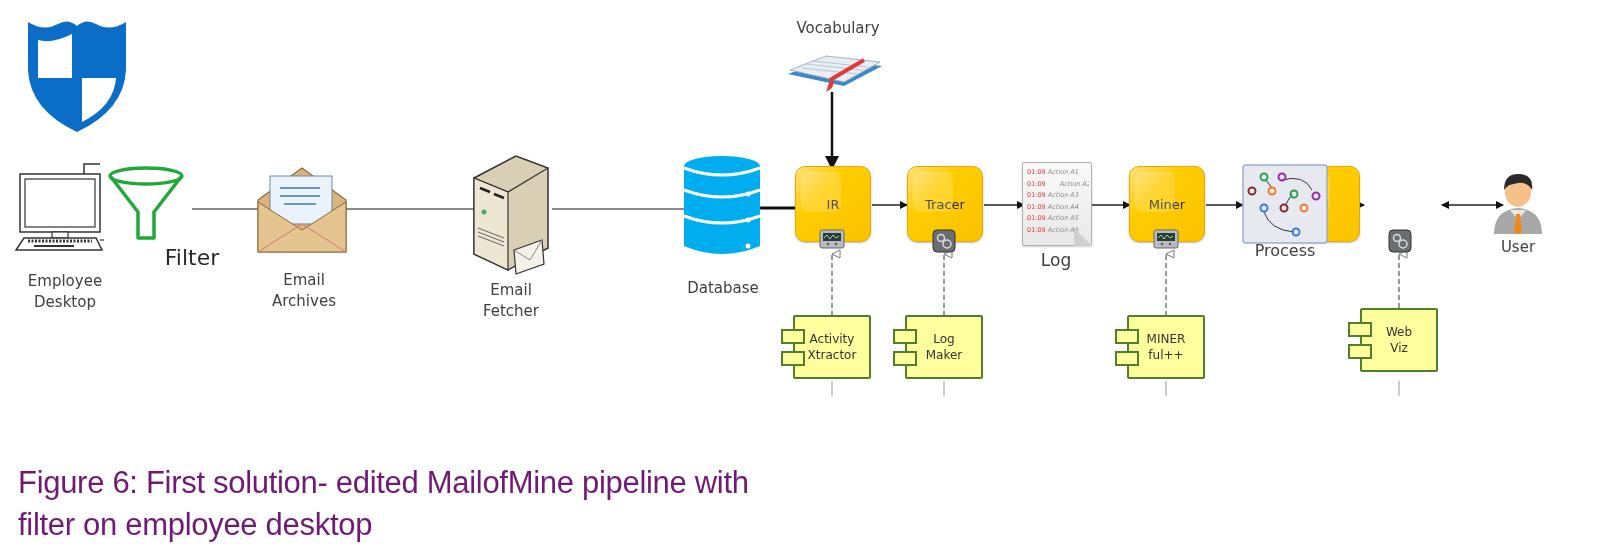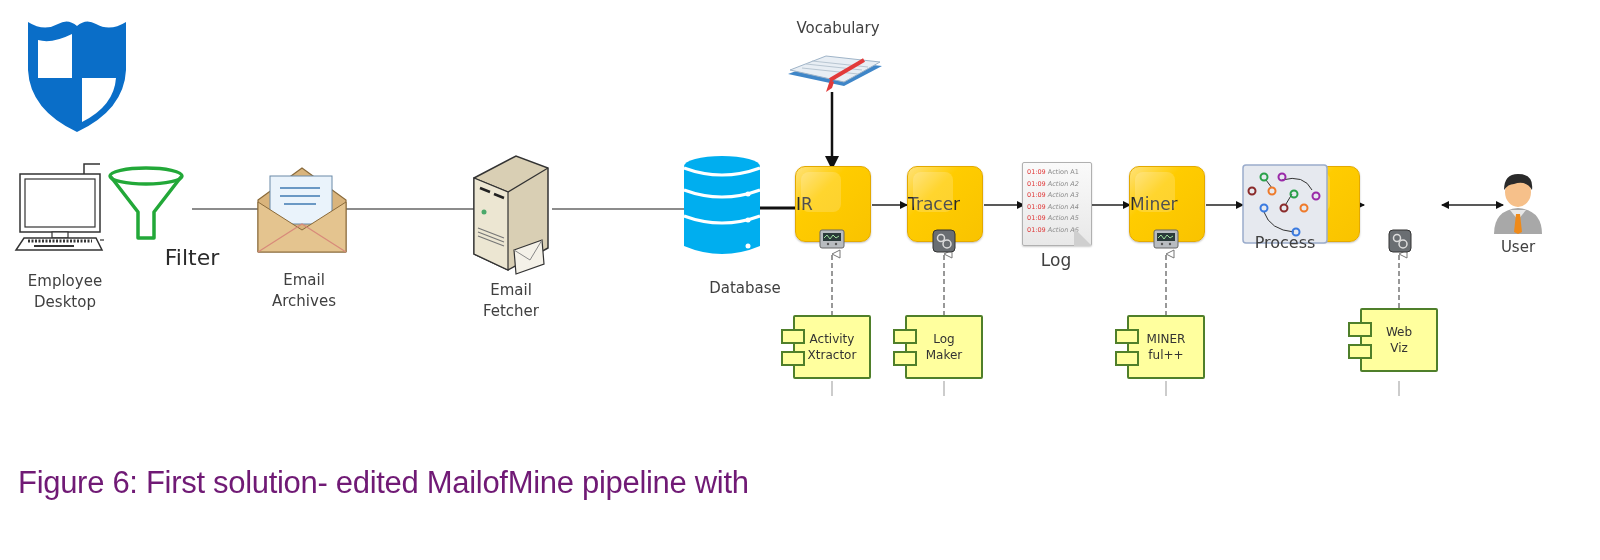--- a/index.html
+++ b/index.html
@@ -4,22 +4,22 @@
 <style>
   html, body { margin:0; padding:0; background:#ffffff; }
   body { width:1600px; height:560px; position:relative; overflow:hidden;
          font-family:"DejaVu Sans", sans-serif; color:#3a3a3a; }
   .abs { position:absolute; }
   .lbl { position:absolute; font-size:15px; color:#404040; text-align:center; line-height:21px; }
   .lbl-big { position:absolute; font-size:22px; color:#2a2a2a; text-align:center;margin-left:47px; }
   .node { position:absolute; width:76px; height:76px; border-radius:10px;
           background:linear-gradient(135deg,#ffe27a 0%,#ffcc00 35%,#f9c300 100%);
           border:1px solid #e3a900; box-shadow:0 1px 2px rgba(0,0,0,.25);
-          display:flex; align-items:center; justify-content:flex-start;
-          font-size:17px; color:#2a2a2a; box-sizing:border-box; }
+          display:flex; align-items:center; justify-content:center;
+          font-size:13px; color:#2a2a2a; box-sizing:border-box; }
   .node::before { content:""; position:absolute; left:5px; top:5px; width:40px; height:40px;
           border-radius:8px; background:rgba(255,255,255,.18); }
   .comp { position:absolute; width:78px; height:64px; background:#ffff9e; border:2px solid #4f7f2a;
           box-sizing:border-box; border-radius:2px; display:flex; align-items:center; justify-content:center;
           text-align:center; font-size:12px; line-height:16px; color:#333; }
   .comp .tab { position:absolute; left:-14px; width:24px; height:15px; background:#ffff9e;
           border:2px solid #4f7f2a; box-sizing:border-box; }
   .caption { position:absolute; left:18px; top:462px; font-family:"Liberation Sans", sans-serif;
           font-size:31px; line-height:42px; color:#701a75; letter-spacing:-0.3px; }
   svg { position:absolute; left:0; top:0; }
@@ -120,21 +120,21 @@
 <svg class="abs" style="left:682px;top:154px" width="80" height="104" viewBox="0 0 80 104">
   <path d="M2,12 L2,92 Q40,108 78,92 L78,12 Z" fill="#00aeef"></path>
   <ellipse cx="40" cy="12" rx="38" ry="10" fill="#00aeef"></ellipse>
   <path d="M2,36 Q40,50 78,36" fill="none" stroke="#fff" stroke-width="3"></path>
   <path d="M2,62 Q40,76 78,62" fill="none" stroke="#fff" stroke-width="3"></path>
   <path d="M2,14 Q40,28 78,14" fill="none" stroke="#fff" stroke-width="3"></path>
   <circle cx="66" cy="40" r="2.5" fill="#fff"></circle>
   <circle cx="66" cy="66" r="2.5" fill="#fff"></circle>
   <circle cx="66" cy="92" r="2.5" fill="#fff"></circle>
 </svg>
-<div class="lbl" style="left:700px;top:278px;width:90px">Database</div>
+<div class="lbl" style="left:678px;top:278px;width:90px">Database</div>
 
 <div class="lbl" style="left:778px;top:18px;width:120px">Vocabulary</div>
 <svg class="abs" style="left:786px;top:52px" width="100" height="42" viewBox="0 0 100 42">
   <path d="M2,22 L40,8 L96,14 L58,34 Z" fill="#3f86c8"></path>
   <path d="M4,18 L40,4 L94,10 L58,30 Z" fill="#e8eef4" stroke="#9fb4c8" stroke-width="1"></path>
   <path d="M20,12 L76,18 M16,16 L72,22 M26,9 L82,15" stroke="#b8c6d2" stroke-width="1"></path>
   <path d="M44,28 L78,8" stroke="#e23a3a" stroke-width="4"></path>
   <path d="M44,28 L40,40 L46,36 L48,30" fill="#e23a3a"></path>
 </svg>
 
@@ -171,22 +171,22 @@
     <circle cx="17" cy="15" r="1.2" fill="#555"></circle>
 </svg>
 <svg class="abs" style="left:1388px;top:229px" width="24" height="24" viewBox="0 0 24 24">
   <rect x="1" y="1" width="22" height="22" rx="4" fill="#6a6e72" stroke="#333"></rect>
   <circle cx="9" cy="9" r="3.5" fill="none" stroke="#ddd" stroke-width="1.5"></circle>
   <circle cx="15" cy="15" r="4" fill="none" stroke="#ddd" stroke-width="1.5"></circle>
 </svg>
 
 <div class="abs" style="left:1022px;top:162px;width:68px;height:82px;background:linear-gradient(#fafafa,#e8e8e8);border:1px solid #b0b0b0;border-radius:2px;box-shadow:0 1px 2px rgba(0,0,0,.2)">
   <div id="log-lines" style="padding:4px 0 0 4px;font-size:6.5px;line-height:11.5px;white-space:nowrap;overflow:hidden;width:62px">
-      <div><span style="color: rgb(224, 58, 58);">01:09 </span><span style="color: rgb(138, 138, 138); ">Action A1</span></div>
-      <div><span style="color: rgb(224, 58, 58);">01:09 </span><span style="color: rgb(138, 138, 138); font-style: italic;">Action A2</span></div>
+      <div><span style="color: rgb(224, 58, 58);">01:09 </span><span style="color: rgb(138, 138, 138); font-style: italic;">Action A1</span></div>
+      <div><span style="color: rgb(224, 58, 58);">01:09 </span><span style="color: rgb(138, 138, 138); font-style: italic; margin-left: 12px;">Action A2</span></div>
       <div><span style="color: rgb(224, 58, 58);">01:09 </span><span style="color: rgb(138, 138, 138); font-style: italic;">Action A3</span></div>
       <div><span style="color: rgb(224, 58, 58);">01:09 </span><span style="color: rgb(138, 138, 138); font-style: italic;">Action A4</span></div>
       <div><span style="color: rgb(224, 58, 58);">01:09 </span><span style="color: rgb(138, 138, 138); font-style: italic;">Action A5</span></div>
       <div><span style="color: rgb(224, 58, 58);">01:09 </span><span style="color: rgb(138, 138, 138); font-style: italic;">Action A6</span></div>
     </div>
   <div style="position:absolute;right:-1px;bottom:-1px;width:0;height:0;border-left:18px solid #cfcfcf;border-top:18px solid transparent"></div>
 </div>
 <div class="lbl" style="left:1026px;top:250px;width:60px;font-size:17px">Log</div>
 
 <svg class="abs" style="left:1242px;top:164px" width="86" height="80" viewBox="0 0 86 80">
@@ -199,21 +199,21 @@
   <circle cx="40" cy="13" r="3.5" fill="none" stroke="#9a2aa8" stroke-width="2"></circle>
   <circle cx="10" cy="27" r="3.5" fill="none" stroke="#8a2a2a" stroke-width="2"></circle>
   <circle cx="30" cy="27" r="3.5" fill="none" stroke="#ef7a2a" stroke-width="2"></circle>
   <circle cx="52" cy="30" r="3.5" fill="none" stroke="#2aa14a" stroke-width="2"></circle>
   <circle cx="74" cy="32" r="3.5" fill="none" stroke="#9a2aa8" stroke-width="2"></circle>
   <circle cx="22" cy="44" r="3.5" fill="none" stroke="#3a7ae0" stroke-width="2"></circle>
   <circle cx="42" cy="44" r="3.5" fill="none" stroke="#8a2a2a" stroke-width="2"></circle>
   <circle cx="62" cy="44" r="3.5" fill="none" stroke="#ef7a2a" stroke-width="2"></circle>
   <circle cx="54" cy="68" r="3.5" fill="none" stroke="#3a7ae0" stroke-width="2"></circle>
 </svg>
-<div class="lbl" style="left:1240px;top:232px;width:90px;font-size:16px">Process</div>
+<div class="lbl" style="left:1240px;top:240px;width:90px;font-size:16px">Process</div>
 
 <svg class="abs" style="left:1490px;top:170px" width="56" height="64" viewBox="0 0 56 64">
   <path d="M4,64 Q4,40 28,38 Q52,40 52,64 Z" fill="#a8a8a8"></path>
   <path d="M20,40 L28,50 L36,40" fill="#e8e8e8"></path>
   <path d="M26,44 L30,44 L32,62 L28,64 L24,62 Z" fill="#ef8a1a"></path>
   <ellipse cx="28" cy="22" rx="13" ry="15" fill="#f6c08a"></ellipse>
   <path d="M14,20 Q14,4 28,4 Q44,4 42,20 Q36,10 24,14 Q18,14 14,20 Z" fill="#2a2a2a"></path>
 </svg>
 <div class="lbl" style="left:1488px;top:237px;width:60px;font-size:15px">User</div>
 
@@ -233,13 +233,14 @@
   <div><span>MINER</span><br><span>ful++</span></div>
 </div>
 <div class="comp" style="left:1360px;top:308px">
   <div class="tab" style="top:12px"></div>
   <div class="tab" style="top:34px"></div>
   <div><span>Web</span><br><span>Viz</span></div>
 </div>
 
 <div class="caption">
   <div>Figure 6: First solution- edited MailofMine pipeline with</div>
+  <div>filter on employee desktop</div>
 </div>
 
 </body></html>

